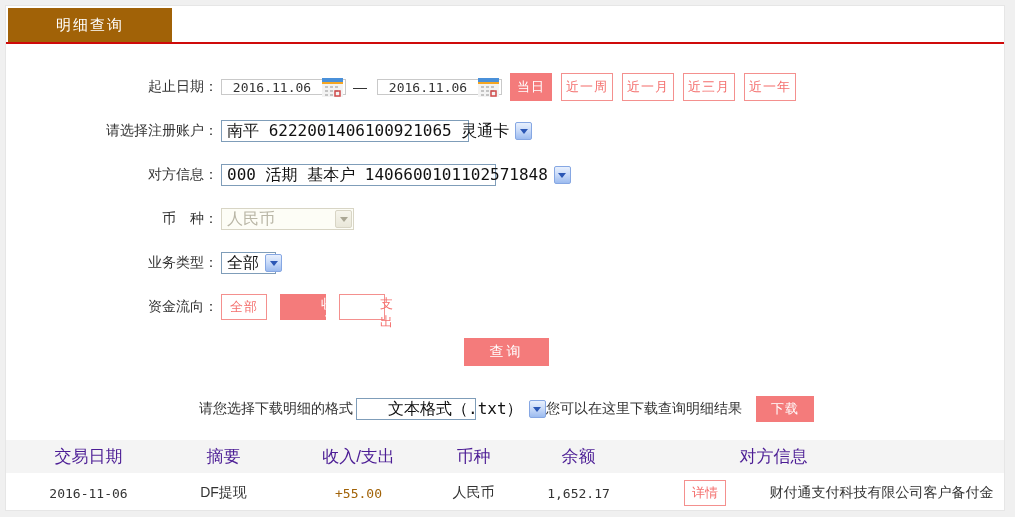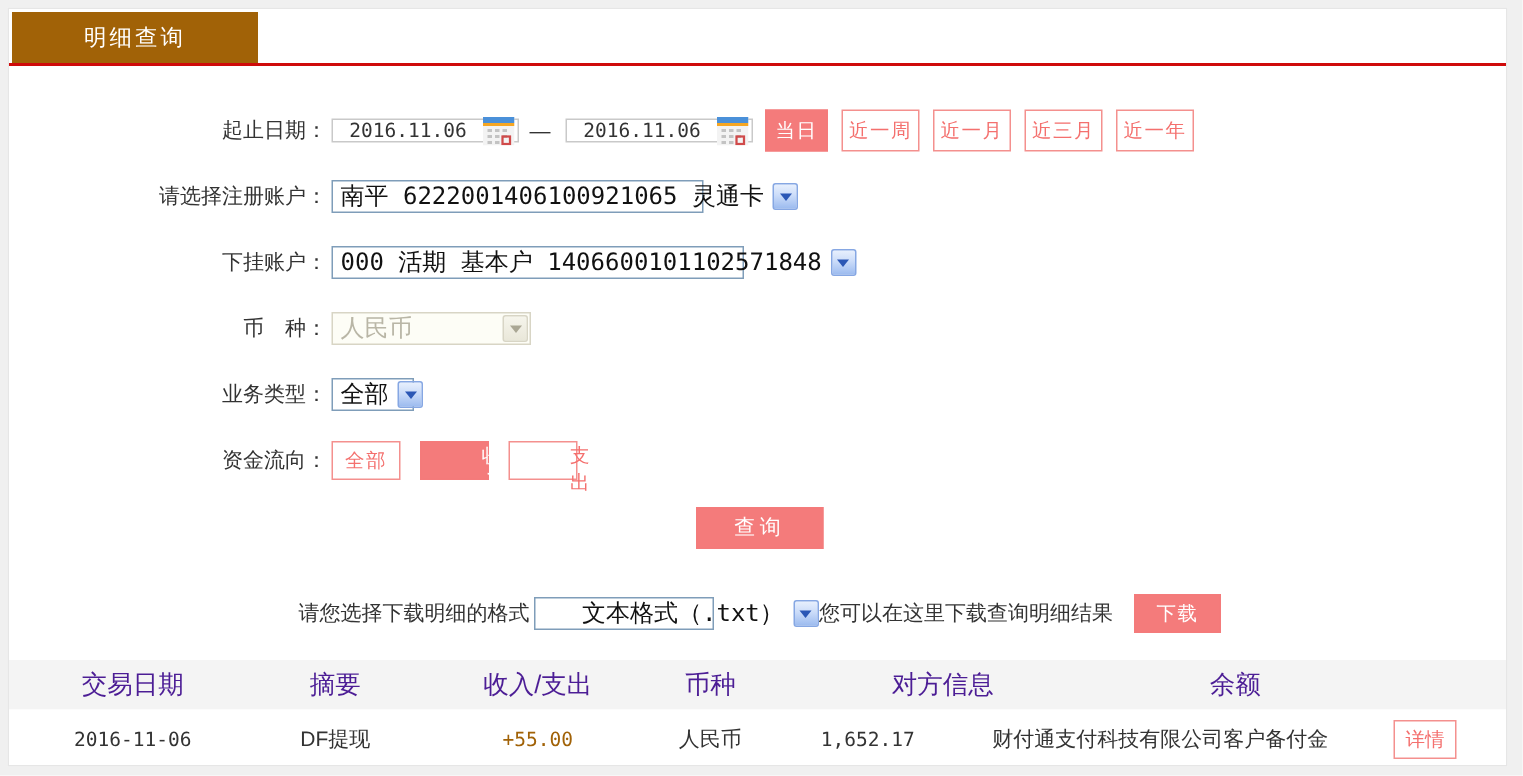--- a/index.html
+++ b/index.html
@@ -202,21 +202,21 @@
       <div class="xp-select" style="width:248px;">
         <span class="xp-text">南平 6222001406100921065 灵通卡</span>
         <span style="flex:1"></span>
         <span class="xp-arrow">
             <i class="tri"></i>
           </span>
       </div>
     </div>
 
     <div class="form-row">
-      <span class="form-label">下挂账户：</span>
+      <span class="form-label">对方信息：</span>
       <div class="xp-select" style="width:275px;">
         <span class="xp-text">000 活期 基本户 1406600101102571848</span>
         <span style="flex:1"></span>
         <span class="xp-arrow">
             <i class="tri"></i>
           </span>
       </div>
     </div>
 
     <div class="form-row">
@@ -263,30 +263,30 @@
     <span class="dl-hint">您可以在这里下载查询明细结果</span>
     <button class="btn btn-solid dl-btn">下载</button>
   </div>
 
   <div class="table">
     <div class="t-head">
       <span class="c c1">交易日期</span>
       <span class="c c2">摘要</span>
       <span class="c c3">收入/支出</span>
       <span class="c c4">币种</span>
+      <span class="c c5">余额</span>
       <span class="c c6">对方信息</span>
-      <span class="c c5">余额</span>
       <span class="c c7"></span>
     </div>
     <div class="t-row">
       <span class="c c1 mono">2016-11-06</span>
       <span class="c c2">DF提现</span>
       <span class="c c3 mono amount">+55.00</span>
       <span class="c c4">人民币</span>
       <span class="c c5 mono">1,652.17</span>
-      <span class="c c6">财付通支付科技有限公司客户备付金</span>
       <span class="c c7">
         <button class="btn btn-outline detail-btn">详情</button>
       </span>
+      <span class="c c6">财付通支付科技有限公司客户备付金</span>
     </div>
   </div>
 
 </div>
 
 </body></html>

